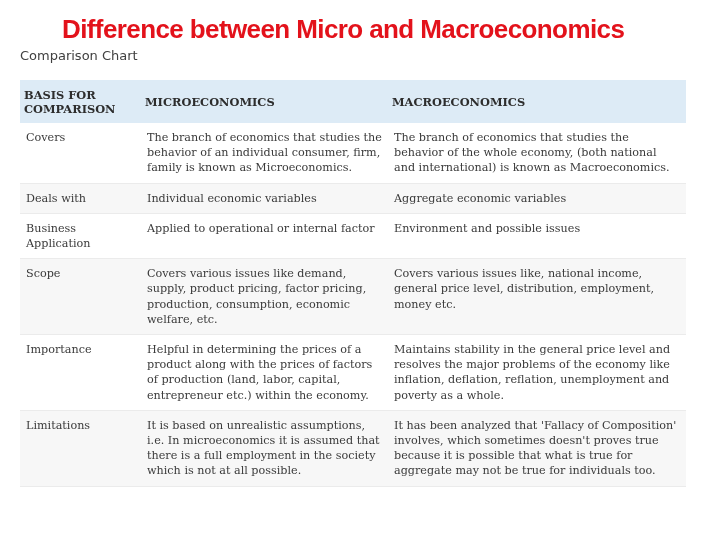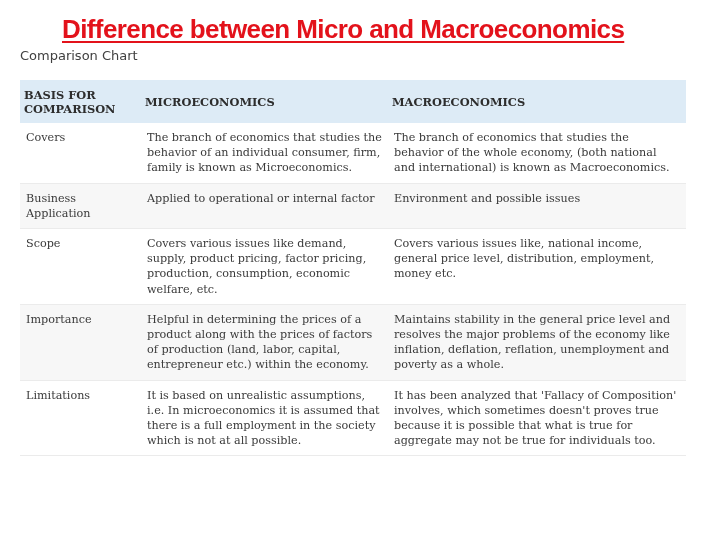--- a/index.html
+++ b/index.html
@@ -1,20 +1,20 @@
 <!DOCTYPE html>
 <html><head>
   <meta charset="utf-8">
   <style>
     html, body { margin: 0; padding: 0; background: #ffffff; }
     body { width: 720px; height: 539px; position: relative; overflow: hidden; }
     .title {
       position: absolute; left: 62px; top: 14px;
       font-family: "Liberation Sans", sans-serif; font-weight: bold;
-      font-size: 26px; color: #e3121b; text-decoration: underline;
+      font-size: 26px; color: #e3121b; 
       text-decoration-thickness: 2px; text-underline-offset: 3px;
       letter-spacing: -0.6px; white-space: nowrap;
     }
     .subtitle {
       position: absolute; left: 20px; top: 48px;
       font-family: "DejaVu Sans", sans-serif; font-size: 13px; color: #404040;
     }
     table.cmp {
       position: absolute; left: 20px; top: 80px; width: 666px;
       border-collapse: collapse;
@@ -54,20 +54,25 @@
       <th>MACROECONOMICS</th>
     </tr>
   </thead>
   <tbody>
     <tr>
       <td>Covers</td>
       <td>The branch of economics that studies the behavior of an individual consumer, firm, family is known as Microeconomics.</td>
       <td>The branch of economics that studies the behavior of the whole economy, (both national and international) is known as Macroeconomics.</td>
     </tr>
     <tr>
+      <td>Deals with</td>
+      <td>Individual economic variables</td>
+      <td>Aggregate economic variables</td>
+    </tr>
+    <tr>
       <td>Business Application</td>
       <td>Applied to operational or internal factor</td>
       <td>Environment and possible issues</td>
     </tr>
     <tr>
       <td>Scope</td>
       <td>Covers various issues like demand, supply, product pricing, factor pricing, production, consumption, economic welfare, etc.</td>
       <td>Covers various issues like, national income, general price level, distribution, employment, money etc.</td>
     </tr>
     <tr>

